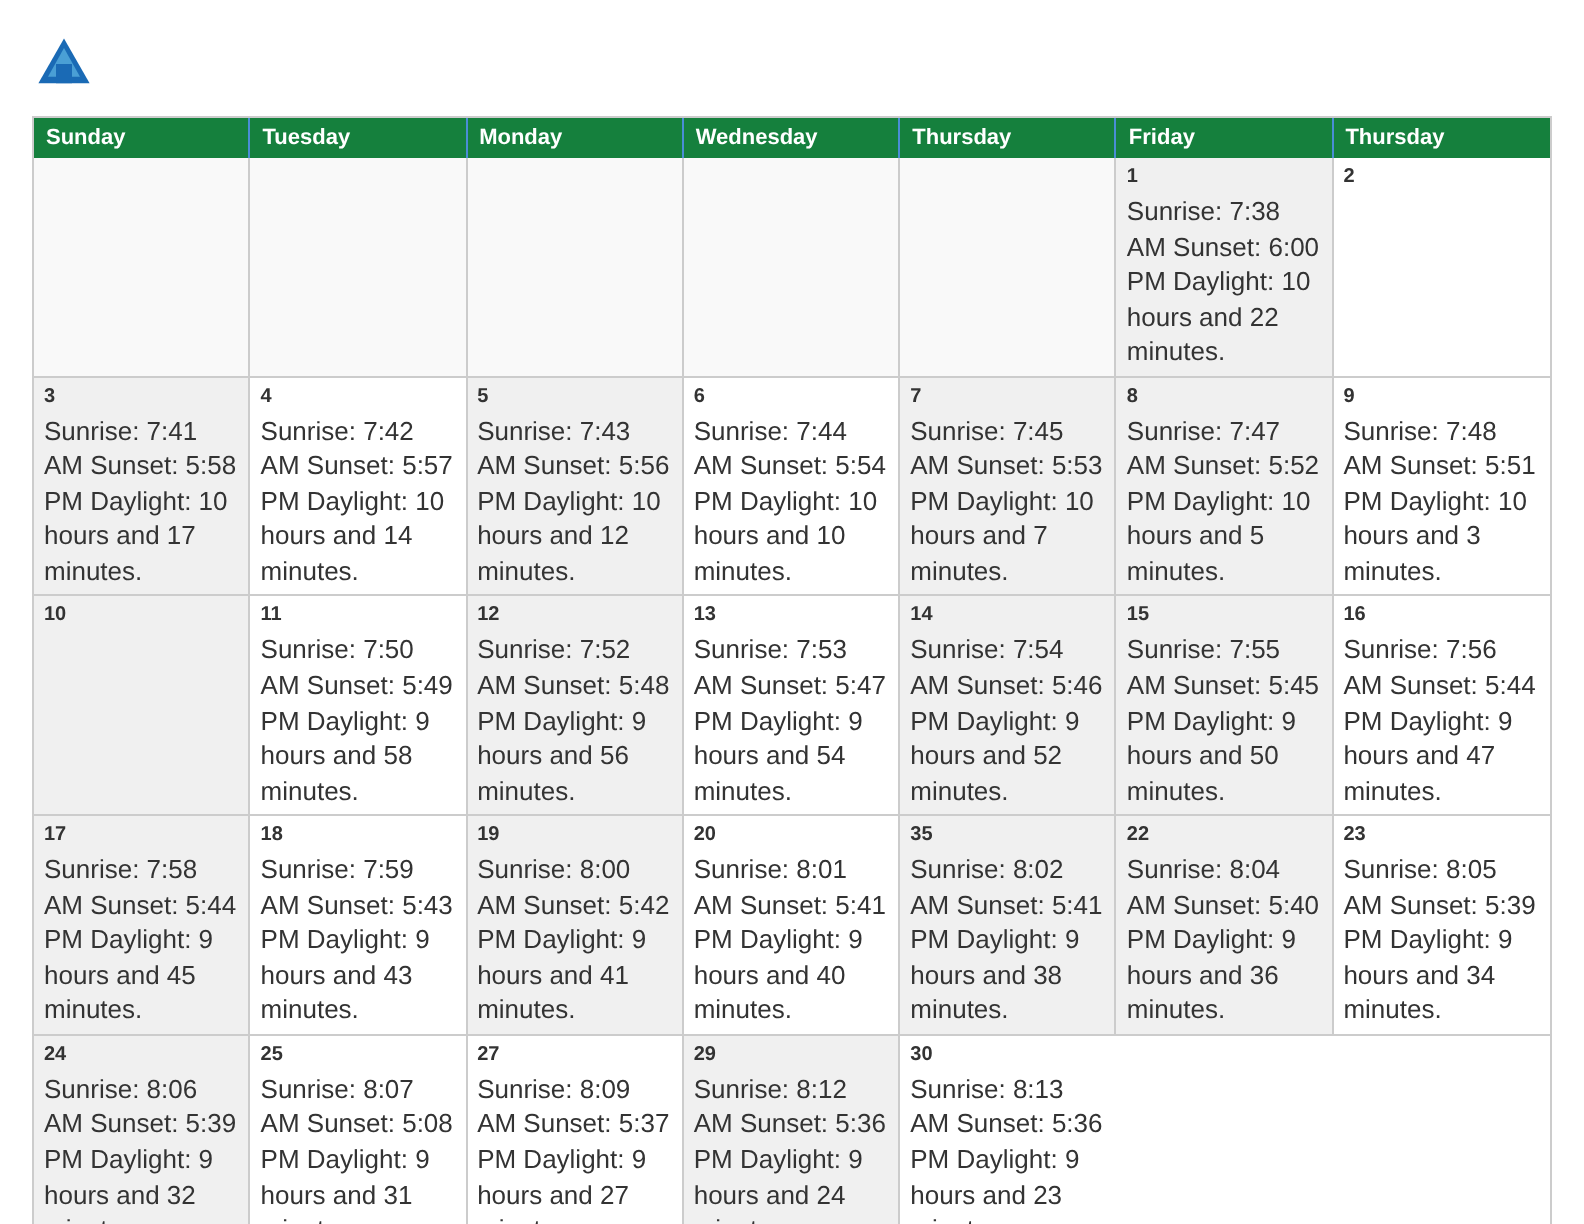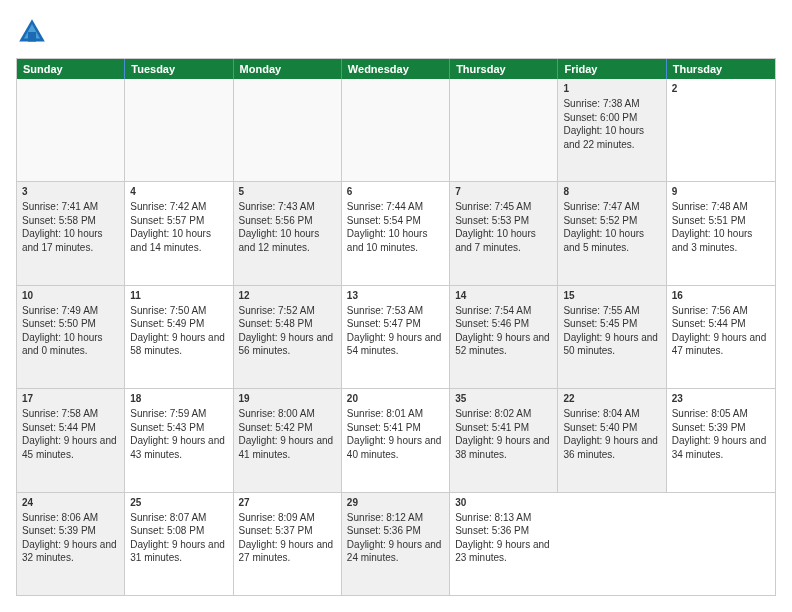--- a/index.html
+++ b/index.html
@@ -101,21 +101,21 @@
     }
     .cal-cell:last-child { border-right: none; }
     .cal-cell.empty { background: #f9f9f9; }
     .cal-cell.shaded { background: #f0f0f0; }
     .day-num {
       font-weight: bold;
       font-size: 10px;
       margin-bottom: 2px;
     }
     .day-info {
-      font-size: 10px;
+      font-size: 13px;
       line-height: 1.35;
       color: #333;
     }
   </style>
 </head>
 <body>
 
 <div class="page">
   <div class="header">
     <div class="logo">
@@ -210,24 +210,20 @@
             <div class="day-num">9</div>
             <div class="day-info">Sunrise: 7:48 AM
 Sunset: 5:51 PM
 Daylight: 10 hours
 and 3 minutes.</div>
           </div>
         </div>
         <div class="cal-row">
           <div class="cal-cell shaded">
             <div class="day-num">10</div>
-            <div class="day-info">Sunrise: 7:49 AM
-Sunset: 5:50 PM
-Daylight: 10 hours
-and 0 minutes.</div>
           </div>
           <div class="cal-cell">
             <div class="day-num">11</div>
             <div class="day-info">Sunrise: 7:50 AM
 Sunset: 5:49 PM
 Daylight: 9 hours
 and 58 minutes.</div>
           </div>
           <div class="cal-cell shaded">
             <div class="day-num">12</div>

